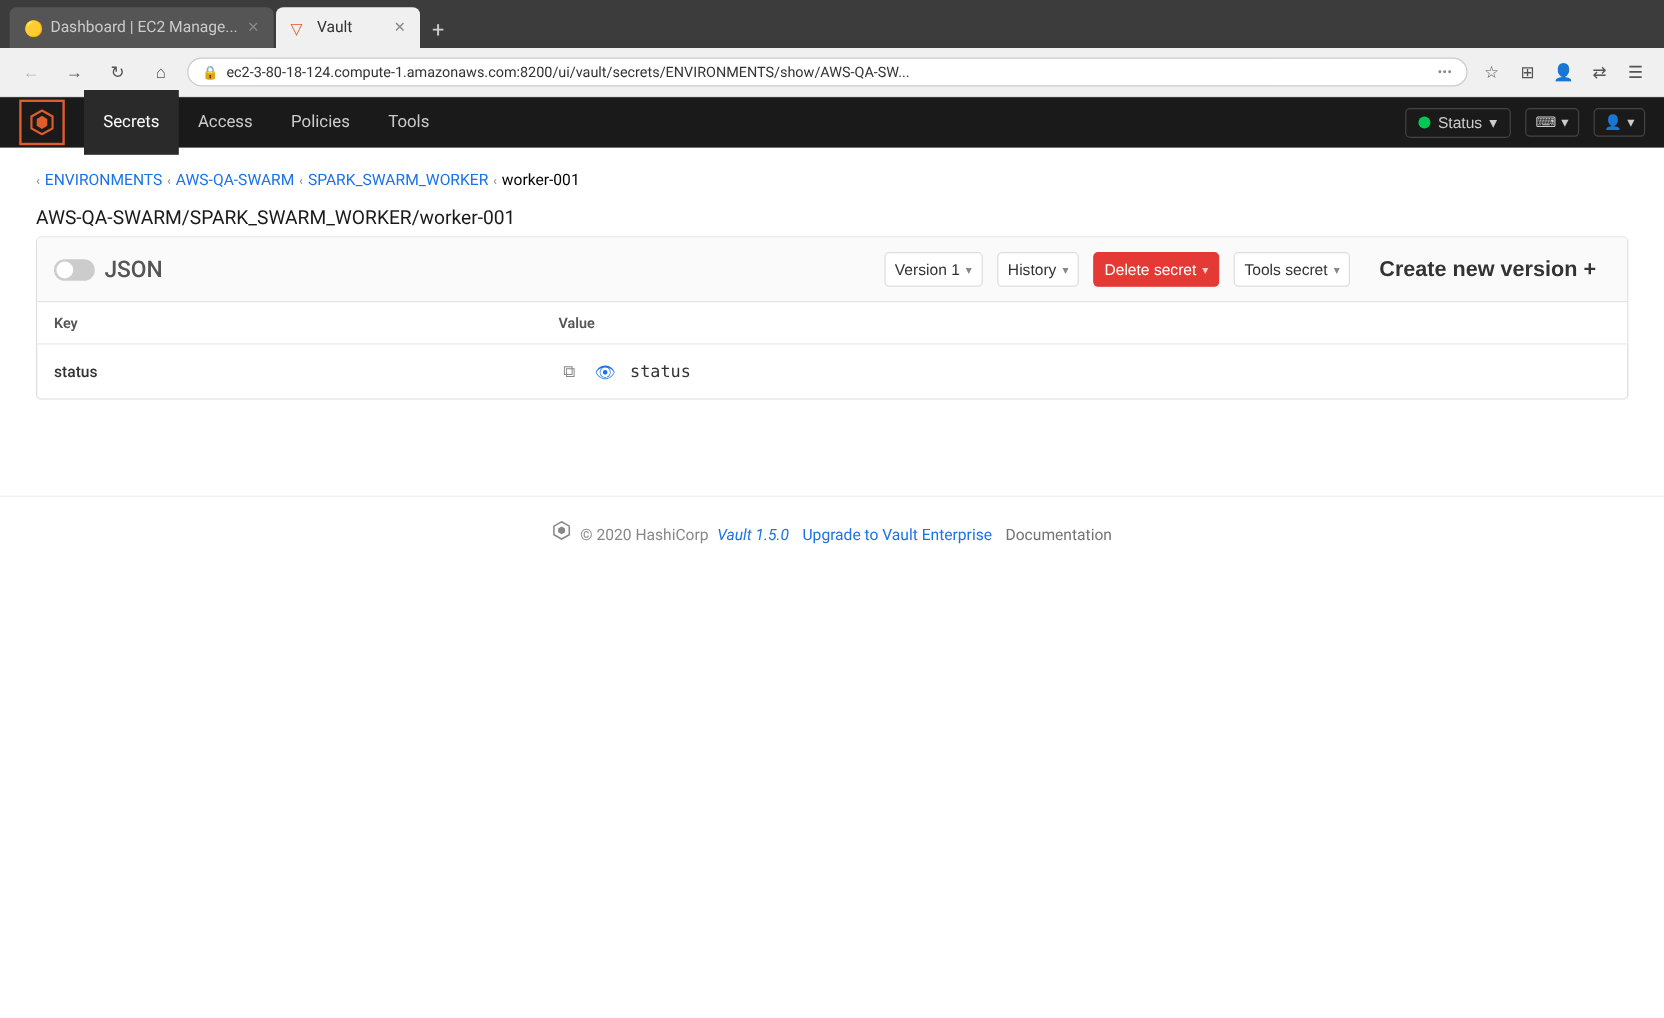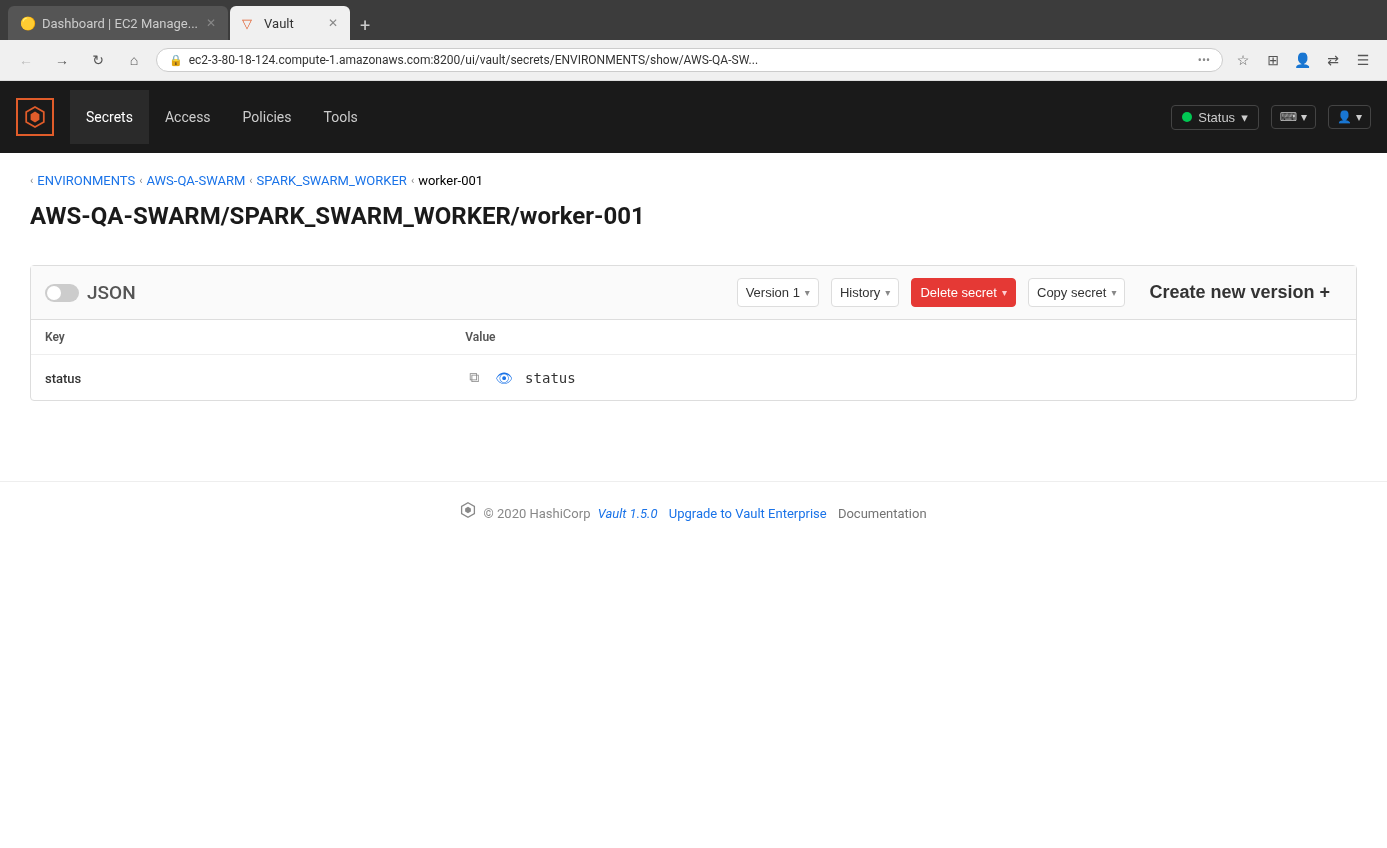--- a/index.html
+++ b/index.html
@@ -24,38 +24,38 @@
     .nav-bar { background: #f0f0f0; display: flex; align-items: center; gap: 8px; padding: 6px 12px; border-bottom: 1px solid #ddd; }
     .nav-btn { width: 28px; height: 28px; border-radius: 50%; border: none; background: transparent; cursor: pointer; display: flex; align-items: center; justify-content: center; color: #555; font-size: 14px; }
     .nav-btn.disabled { color: #bbb; cursor: default; }
     .url-bar { flex: 1; display: flex; align-items: center; background: #fff; border: 1px solid #ccc; border-radius: 20px; padding: 4px 12px; gap: 6px; font-size: 12px; color: #444; }
     .url-lock { color: #888; font-size: 11px; }
     .url-text { flex: 1; color: #333; font-size: 12px; overflow: hidden; white-space: nowrap; text-overflow: ellipsis; }
     .nav-extras { display: flex; gap: 6px; color: #555; }
     .nav-icon { width: 24px; height: 24px; display: flex; align-items: center; justify-content: center; cursor: pointer; color: #555; font-size: 14px; }
 
     
-    .app-nav { background: #1a1a1a; display: flex; align-items: center; padding: 0 16px; height: 72px; }
+    .app-nav { background: #1a1a1a; display: flex; align-items: center; padding: 0 16px; height: 42px; }
     .app-logo { width: 38px; height: 38px; background: #1a1a1a; border: 2px solid #e05c2a; display: flex; align-items: center; justify-content: center; margin-right: 16px; }
     .app-logo svg { width: 22px; height: 22px; }
     .nav-links { display: flex; gap: 0; }
     .nav-link { color: #ccc; padding: 0 16px; height: 54px; display: flex; align-items: center; font-size: 14px; cursor: pointer; text-decoration: none; }
     .nav-link.active { color: #fff; background: #2a2a2a; }
     .nav-right { margin-left: auto; display: flex; align-items: center; gap: 12px; }
     .status-btn { display: flex; align-items: center; gap: 6px; color: #ccc; background: transparent; border: 1px solid #444; border-radius: 4px; padding: 4px 10px; cursor: pointer; font-size: 13px; }
     .status-dot { width: 10px; height: 10px; border-radius: 50%; background: #00c853; }
     .nav-icon-btn { color: #ccc; background: transparent; border: 1px solid #444; border-radius: 4px; padding: 4px 8px; cursor: pointer; font-size: 12px; display: flex; align-items: center; gap: 4px; }
 
     
     .page-content { padding: 20px 30px; }
     .breadcrumb { display: flex; align-items: center; gap: 4px; margin-bottom: 14px; font-size: 13px; }
     .breadcrumb-item { color: #1a73e8; cursor: pointer; text-decoration: none; }
     .breadcrumb-sep { color: #888; font-size: 11px; }
 
-    .page-title { font-size: 24px; font-weight: 700; color: #1a1a1a; margin-bottom: 35px; }
+    .page-title { font-size: 16px; font-weight: 400; color: #1a1a1a; margin-bottom: 6px; }
 
     
     .secret-panel { border: 1px solid #ddd; border-radius: 4px; }
     .secret-toolbar { display: flex; align-items: center; padding: 10px 14px; border-bottom: 1px solid #ddd; gap: 12px; background: #fafafa; }
     .json-toggle { display: flex; align-items: center; gap: 8px; }
     .toggle-switch { width: 34px; height: 18px; background: #ccc; border-radius: 9px; position: relative; cursor: pointer; }
     .toggle-switch::after { content: ''; position: absolute; width: 14px; height: 14px; border-radius: 50%; background: #fff; top: 2px; left: 2px; transition: left 0.2s; }
     .json-label { color: #555; font-size: 19px; font-weight: 500; }
     .toolbar-spacer { flex: 1; }
     .toolbar-btn { display: flex; align-items: center; gap: 5px; padding: 6px 8px; border: 1px solid #ddd; border-radius: 4px; background: #fff; font-size: 13px; color: #333; cursor: pointer; }
@@ -179,21 +179,21 @@
       </button>
       <button class="toolbar-btn">
         <span>History</span>
         <span class="chevron">▾</span>
       </button>
       <button class="toolbar-btn danger">
         <span>Delete secret</span>
         <span class="chevron">▾</span>
       </button>
       <button class="toolbar-btn">
-        <span>Copy secret</span>
+        <span>Tools secret</span>
         <span class="chevron">▾</span>
       </button>
       <button class="create-btn">
         <span>Create new version</span>
         <span>+</span>
       </button>
     </div>
 
     <table class="secret-table">
       <thead>

